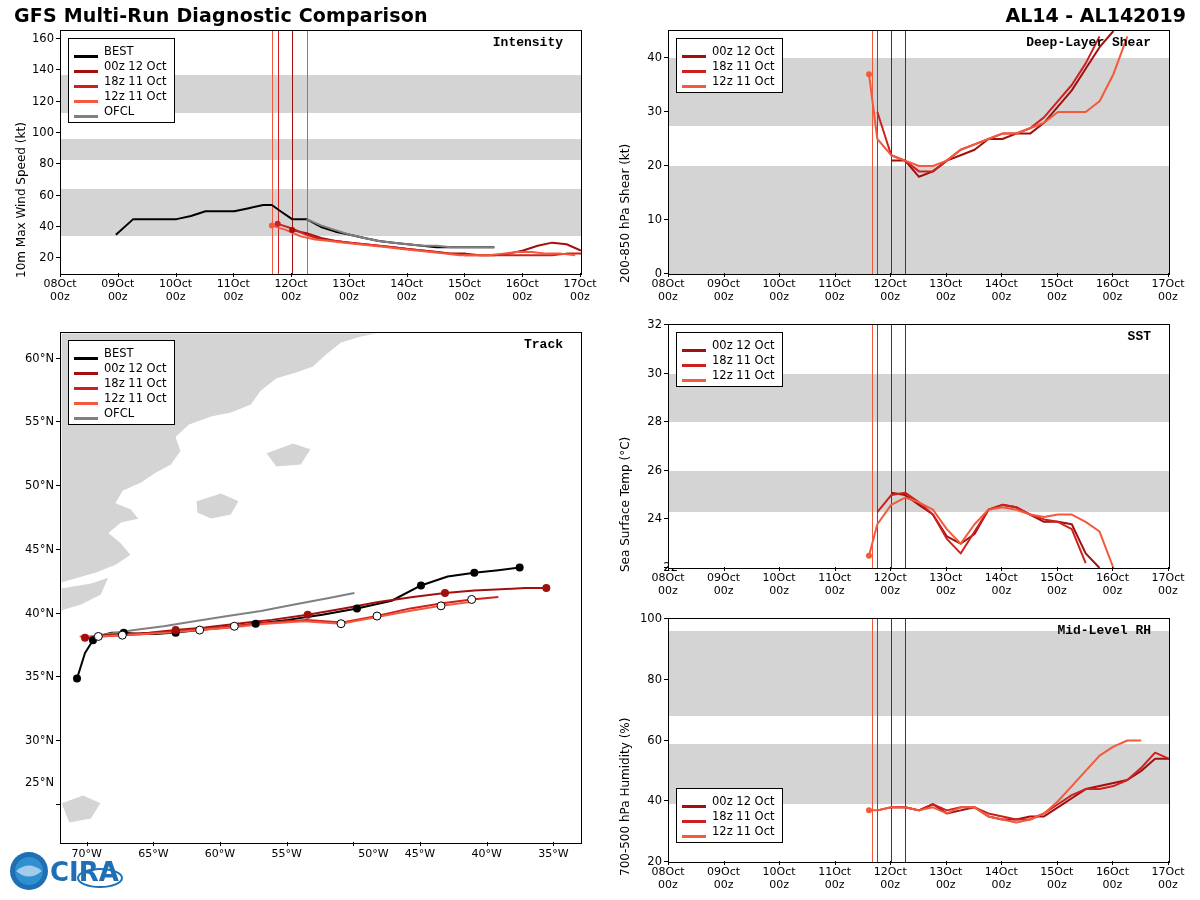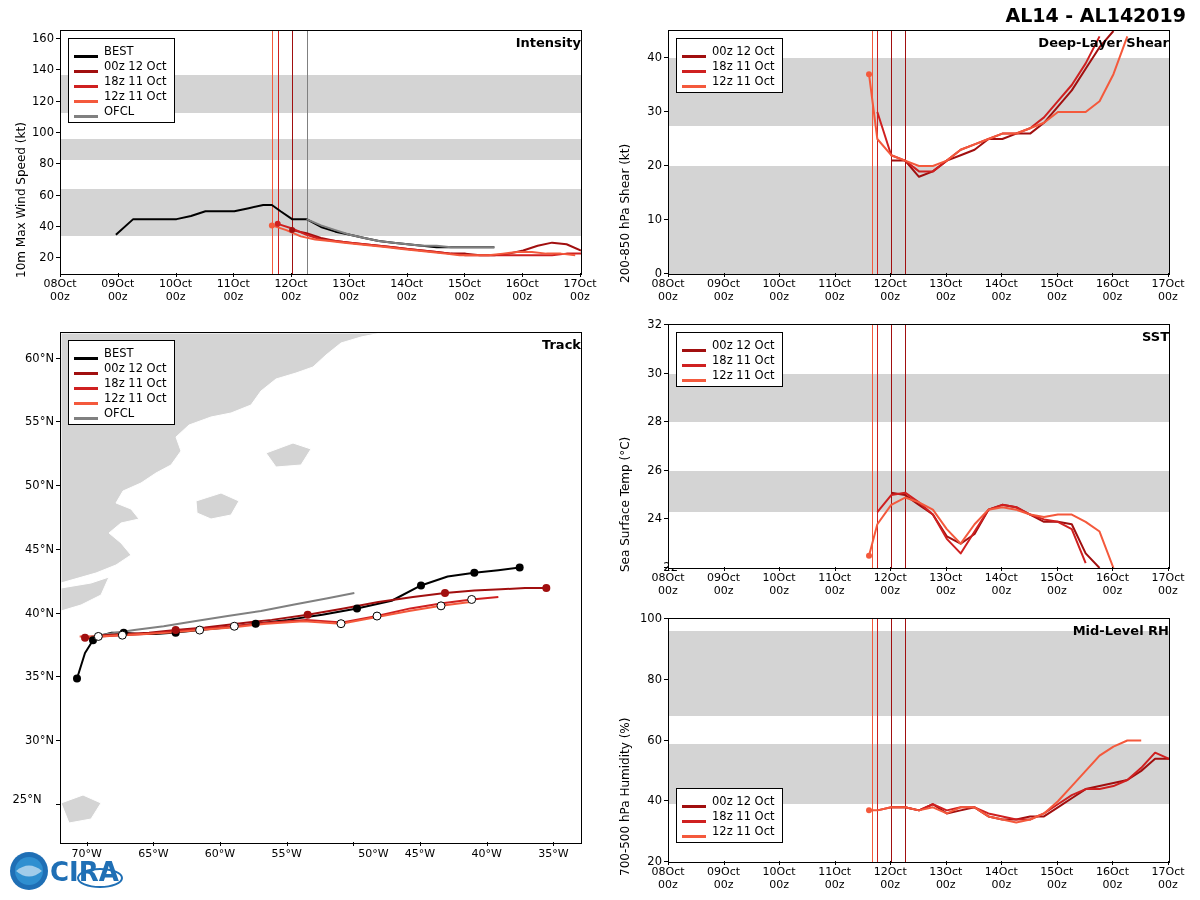--- a/index.html
+++ b/index.html
@@ -4,36 +4,37 @@
 <style>
   html,body{margin:0;padding:0;background:#ffffff;}
   body{width:1200px;height:900px;font-family:"DejaVu Sans",sans-serif;color:#000;position:relative;overflow:hidden;}
   .hdr{position:absolute;top:4px;left:0;width:1200px;height:26px;}
   .hdr-left{position:absolute;left:14px;top:0;font-size:19px;font-weight:bold;letter-spacing:0.2px;}
   .hdr-right{position:absolute;right:14px;top:0;font-size:19px;font-weight:bold;}
   .panel{position:absolute;}
   .plot{position:absolute;border:1px solid #000;background:#fff;overflow:hidden;}
   .band{position:absolute;left:0;right:0;background:#d4d4d4;}
   .vline{position:absolute;top:0;bottom:0;width:1px;}
-  .ptitle{position:absolute;right:0;top:4px;font-size:13px;font-weight:bold;color:#000;z-index:6;}
+  .ptitle{position:absolute;right:18px;top:4px;font-size:13px;font-weight:bold;color:#000;z-index:6;font-family:Liberation Mono, monospace;}
   .ylab{position:absolute;font-size:12px;transform:rotate(-90deg);transform-origin:left top;white-space:nowrap;}
   .ytick{position:absolute;right:0;font-size:11.5px;text-align:right;transform:translateY(-50%);white-space:nowrap;}
   .xtick{position:absolute;font-size:11px;text-align:center;line-height:13px;transform:translateX(-50%);white-space:nowrap;}
   .tickmark{position:absolute;background:#000;}
   .legend{position:absolute;border:1px solid #000;background:#fff;padding:4px 7px 4px 5px;z-index:7;}
   .lgrow{display:flex;align-items:flex-end;height:15px;}
   .lgline{width:24px;height:3px;margin-right:6px;display:inline-block;}
   .lglab{font-size:11.5px;}
   svg{position:absolute;left:0;top:0;overflow:visible;}
   .logo{position:absolute;left:8px;bottom:6px;width:120px;height:46px;}
 </style>
 </head>
 <body>
 
 <div class="hdr">
+  <div class="hdr-left">GFS Multi-Run Diagnostic Comparison</div>
   <div class="hdr-right">AL14 - AL142019</div>
 </div>
 
 <div class="panel" style="left:0;top:28px;width:595px;height:285px;">
   <div class="ylab" style="left:14px;top:250px;font-size:12px;">10m Max Wind Speed (kt)</div>
   <div id="int-yticks">
       <div class="ytick" style="top: 229.323px; left: 0px; width: 54px;">20</div>
       <div class="tickmark" style="left: 56px; top: 229.323px; width: 4px; height: 1px;"></div>
       <div class="ytick" style="top: 197.968px; left: 0px; width: 54px;">40</div>
       <div class="tickmark" style="left: 56px; top: 197.968px; width: 4px; height: 1px;"></div>
@@ -115,21 +116,21 @@
       <div class="tickmark" style="left: 464.444px; top: 245px; width: 1px; height: 4px;"></div>
       <div class="xtick" style="left: 522.222px; top: 249px;"><span>16Oct</span><br><span>00z</span></div>
       <div class="tickmark" style="left: 522.222px; top: 245px; width: 1px; height: 4px;"></div>
       <div class="xtick" style="left: 580px; top: 249px;"><span>17Oct</span><br><span>00z</span></div>
       <div class="tickmark" style="left: 580px; top: 245px; width: 1px; height: 4px;"></div>
     </div>
 </div>
 
 <div class="panel" style="left:0;top:330px;width:595px;height:560px;">
   <div id="trk-yticks">
-      <div class="ytick" style="top: 469px; left: 0px; width: 54px; text-align: center;">25°N</div>
+      <div class="ytick" style="top: 452px; left: 0px; width: 54px;">25°N</div>
       <div class="tickmark" style="left: 56px; top: 473.75px; width: 4px; height: 1px;"></div>
       <div class="ytick" style="top: 410px; left: 0px; width: 54px;">30°N</div>
       <div class="tickmark" style="left: 56px; top: 410px; width: 4px; height: 1px;"></div>
       <div class="ytick" style="top: 346.25px; left: 0px; width: 54px;">35°N</div>
       <div class="tickmark" style="left: 56px; top: 346.25px; width: 4px; height: 1px;"></div>
       <div class="ytick" style="top: 282.5px; left: 0px; width: 54px;">40°N</div>
       <div class="tickmark" style="left: 56px; top: 282.5px; width: 4px; height: 1px;"></div>
       <div class="ytick" style="top: 218.75px; left: 0px; width: 54px;">45°N</div>
       <div class="tickmark" style="left: 56px; top: 218.75px; width: 4px; height: 1px;"></div>
       <div class="ytick" style="top: 155px; left: 0px; width: 54px;">50°N</div>

